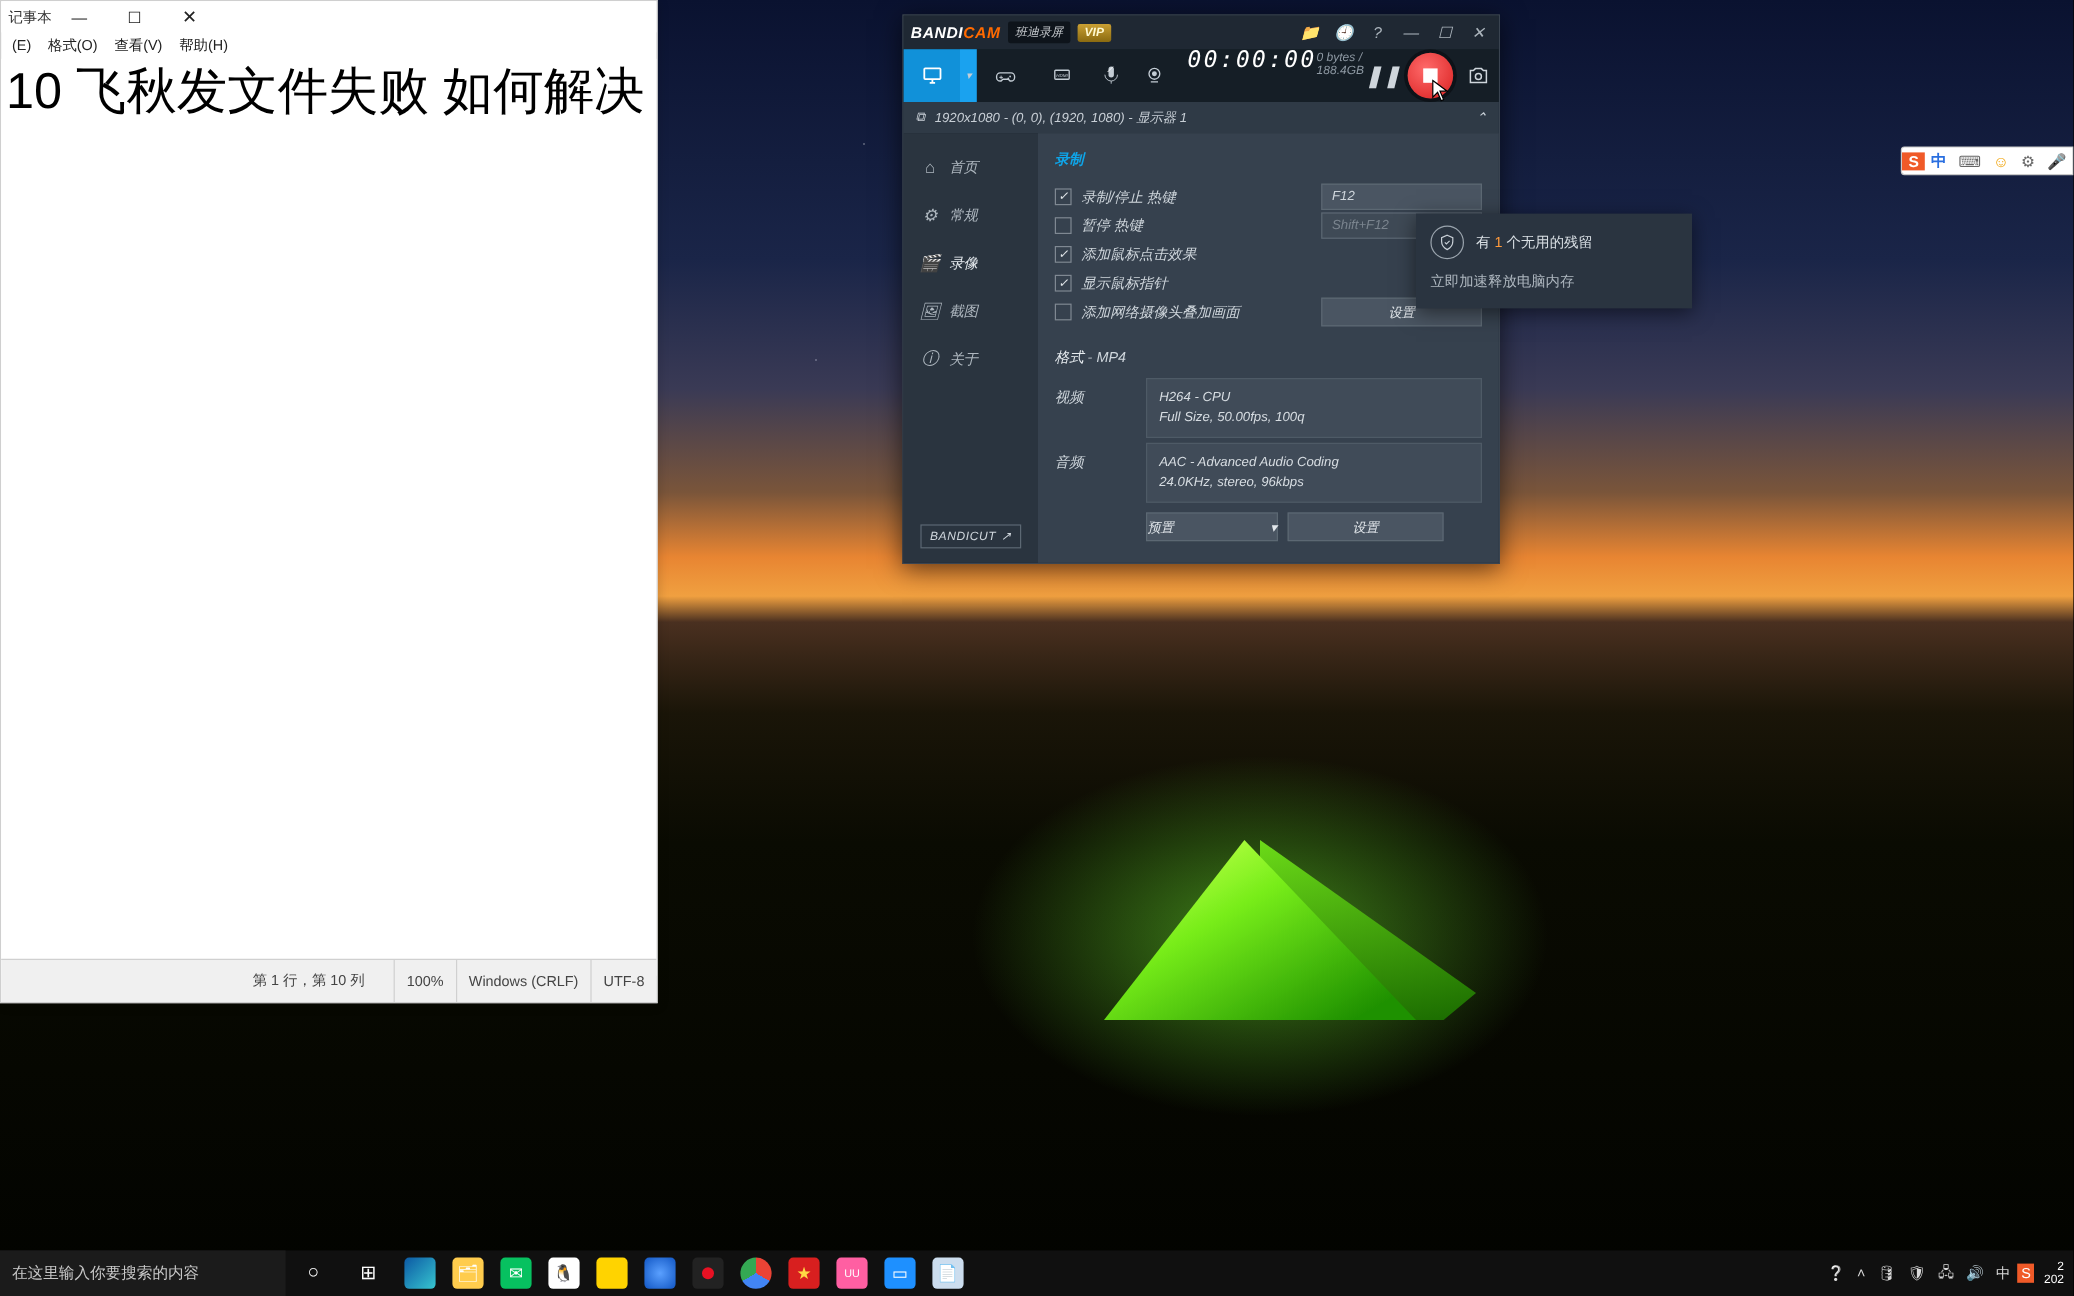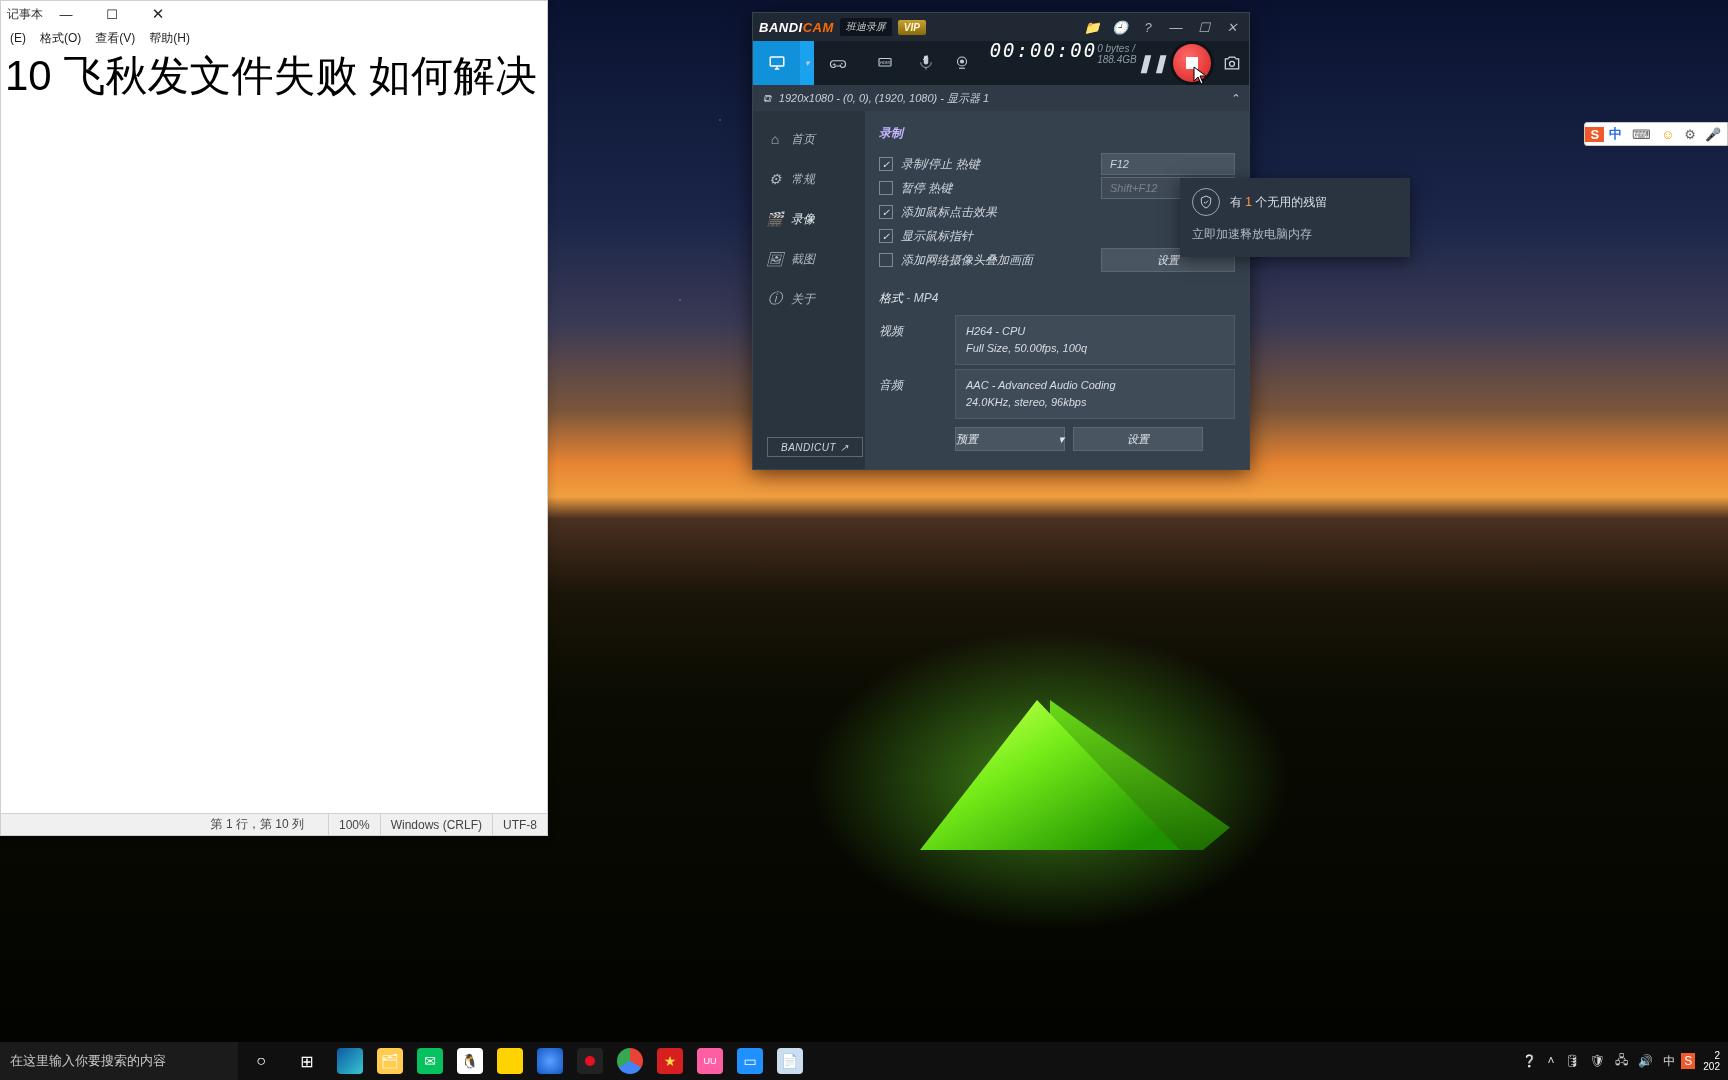--- a/index.html
+++ b/index.html
@@ -33,21 +33,21 @@
 
 
 .notepad{position:absolute;left:0;top:0;width:548px;height:836px;background:#fff;border:1px solid #cfcfcf;box-shadow:2px 2px 8px rgba(0,0,0,.15);}
 .np-title{height:26px;display:flex;align-items:center;font-size:12px;color:#333;padding-left:6px;background:#fff;}
 .np-ctrls{display:flex;height:100%;}
 .np-ctrls div{width:46px;display:flex;align-items:center;justify-content:center;color:#222;font-size:13px;}
 .np-ctrls div:last-child{font-size:15px;}
 .np-menu{height:22px;display:flex;gap:4px;padding-left:4px;font-size:12px;color:#222;align-items:center;}
 .np-menu span{padding:1px 5px;}
 .np-body{position:absolute;top:48px;left:0;right:0;bottom:22px;background:#fff;padding:2px 4px;font-size:42px;font-weight:500;color:#000;letter-spacing:0px;line-height:1.2;white-space:nowrap;overflow:hidden;}
-.np-status{position:absolute;bottom:0;left:0;right:0;height:22px;background:#f0f0f0;border-top:1px solid #d0d0d0;font-size:12px;color:#444;display:flex;align-items:center;}
+.np-status{position:absolute;bottom:0;left:0;right:0;height:36px;background:#f0f0f0;border-top:1px solid #d0d0d0;font-size:12px;color:#444;display:flex;align-items:center;}
 .np-status span{padding:0 10px;border-left:1px solid #d0d0d0;height:100%;display:flex;align-items:center;}
 .np-status span:first-child{border:none;flex:1;justify-content:flex-end;padding-right:24px;}
 
 
 .bandicam{position:absolute;left:752px;top:12px;width:498px;background:#1f2833;border:1px solid #3a4450;box-shadow:0 4px 20px rgba(0,0,0,.6);font-style:italic;}
 .bd-title{height:28px;background:#1f2833;display:flex;align-items:center;padding:0 6px;gap:6px;}
 .bd-logo{font-weight:700;font-size:13px;letter-spacing:.5px;}
 .bd-logo .b1{color:#fff;}
 .bd-logo .b2{color:#ff6a00;}
 .bd-badge{background:#0e141b;color:#c8ccd0;font-size:10px;padding:2px 6px;border-radius:2px;}
@@ -68,36 +68,36 @@
 .bd-rec .sq{width:12px;height:12px;background:#fff;}
 .bd-cam{width:34px;display:flex;align-items:center;justify-content:center;color:#cfd6dc;font-size:16px;}
 .bd-info{height:26px;background:#2f3a46;display:flex;align-items:center;padding:0 10px;font-size:11px;color:#c8cfd6;gap:8px;}
 .bd-info .chev{margin-left:auto;}
 .bd-main{display:flex;background:#2a343f;}
 .bd-side{width:112px;padding:8px 0;}
 .bd-side-item{height:40px;display:flex;align-items:center;gap:8px;padding-left:14px;color:#aeb7bf;font-size:12px;}
 .bd-side-item.active{color:#e8edf1;}
 .bd-side-item .ic{width:16px;display:flex;justify-content:center;font-size:14px;}
 .bd-content{flex:1;background:#36414e;padding:14px 14px 18px 14px;font-size:12px;color:#cfd6dc;}
-.bd-sechdr{color:#c4b5fd;font-weight:600;margin-bottom:10px;}
+.bd-sechdr{color:#0ea5e9;font-weight:600;margin-bottom:10px;}
 .bd-row{display:flex;align-items:center;height:24px;margin-bottom:0px;}
 .bd-chk{width:14px;height:14px;border:1px solid #7f8892;margin-right:8px;display:flex;align-items:center;justify-content:center;font-size:10px;color:#e0e5e9;}
 .bd-chk.on::after{content:"✓";}
 .bd-lbl{flex:1;}
 .bd-hot{width:134px;height:22px;background:#4a5562;border:1px solid #5c6873;padding-left:8px;display:flex;align-items:center;font-size:11px;}
 .bd-hot.dis{color:#7a848e;background:#3f4a56;}
 .bd-btn{width:134px;height:24px;background:#4a5562;border:1px solid #5c6873;display:flex;align-items:center;justify-content:center;font-size:11px;color:#e2e7eb;}
 .bd-btn.sm{width:110px;}
 .bd-fmt{margin-top:18px;}
 .bd-fmt .hdr{color:#e6ebef;}
 .bd-spec{display:flex;margin-top:8px;}
 .bd-spec .k{width:76px;color:#cfd6dc;padding-top:8px;}
 .bd-spec .v{flex:1;background:#404b58;border:1px solid #4e5a66;padding:7px 10px;line-height:1.55;color:#d7dde2;font-size:11px;}
 .bd-btnrow{display:flex;gap:8px;margin-top:8px;margin-left:76px;}
-.bd-cut{position:absolute;bottom:12px;left:14px;width:96px;height:20px;border:1px solid #5c6873;display:flex;align-items:center;justify-content:center;font-size:10px;letter-spacing:.5px;color:#cfd6dc;gap:4px;}
+.bd-cut{position:absolute;bottom:12px;left:14px;width:84px;height:20px;border:1px solid #5c6873;display:flex;align-items:center;justify-content:center;font-size:10px;letter-spacing:.5px;color:#cfd6dc;gap:4px;}
 
 
 .secpop{position:absolute;left:1180px;top:178px;width:230px;background:#2a3440;color:#d9dfe4;padding:10px 12px 14px 12px;font-size:12px;box-shadow:0 4px 16px rgba(0,0,0,.5);}
 .secpop .row1{display:flex;align-items:center;gap:10px;}
 .secpop .shield{width:28px;height:28px;border:1.5px solid #9aa4ad;border-radius:50%;display:flex;align-items:center;justify-content:center;}
 .secpop .msg .n{color:#ff9a3c;}
 .secpop .row2{margin-top:10px;color:#aeb7bf;cursor:default;}
 
 
 .ime{position:absolute;right:0;top:122px;height:24px;background:#fff;border:1px solid #c9c9c9;display:flex;align-items:center;border-top-left-radius:3px;border-bottom-left-radius:3px;overflow:hidden;}

